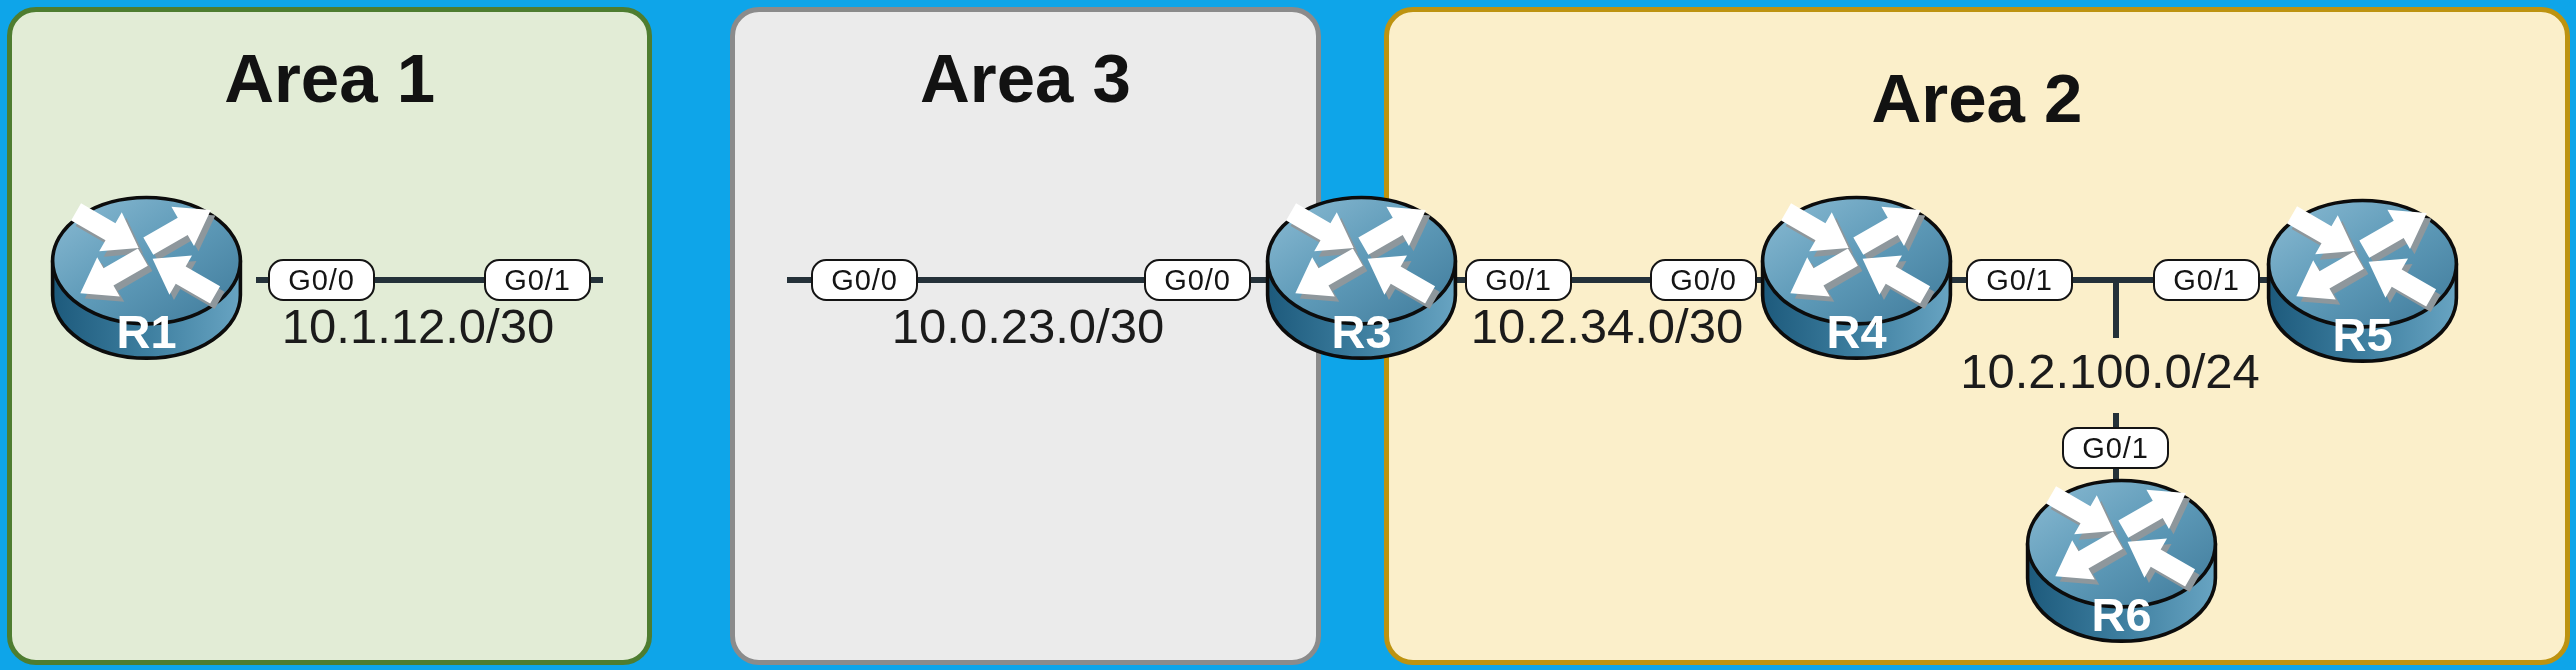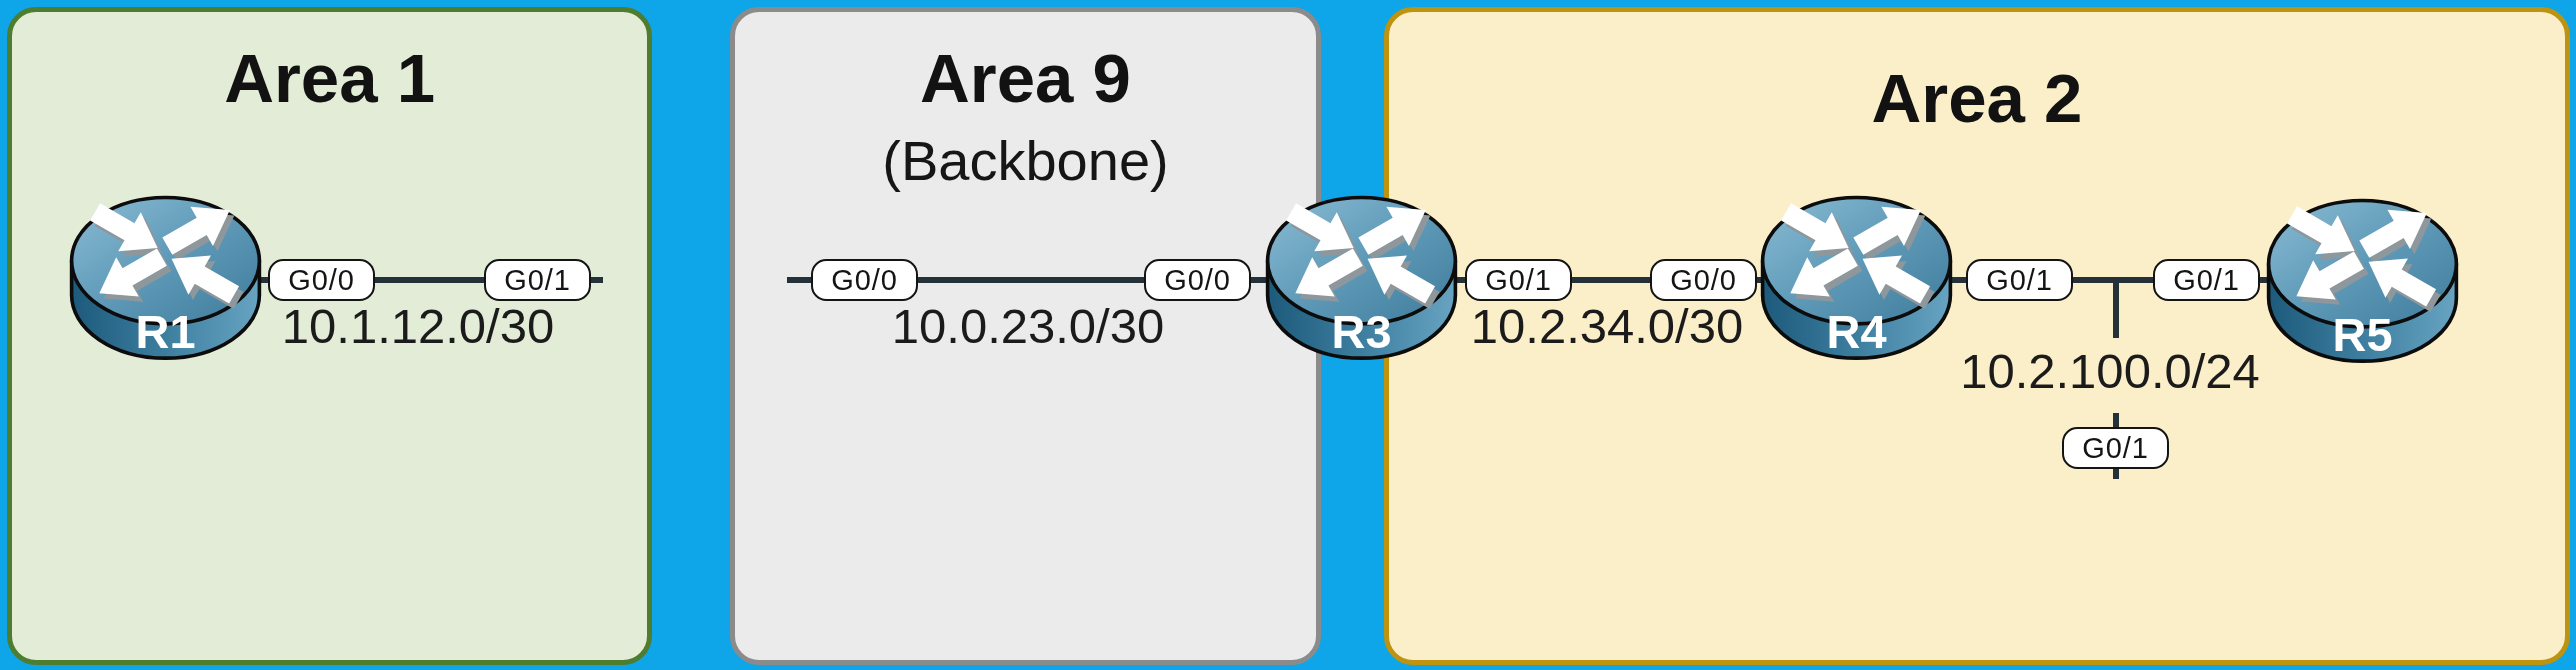--- a/index.html
+++ b/index.html
@@ -95,32 +95,31 @@
         </g>
       </g>
     </defs>
   </svg>
 
   <div class="area a1"></div>
   <div class="area a0"></div>
   <div class="area a2"></div>
 
   <div class="area-title tw1">Area 1</div>
-  <div class="area-title tw0">Area 9</div>
-  <div class="area-subtitle tw0">(Backbone)</div>
+  <div class="area-title tw0">Area 3</div>
   <div class="area-title tw2">Area 2</div>
 
   <div class="hlink" style="left:256px;top:277px;width:347px;"></div>
   <div class="hlink" style="left:787px;top:277px;width:479px;"></div>
   <div class="hlink" style="left:1455px;top:277px;width:307px;"></div>
   <div class="hlink" style="left:1948px;top:277px;width:321px;"></div>
   <div class="vlink" style="left:2113px;top:277px;height:61px;"></div>
   <div class="vlink" style="left:2113px;top:413px;height:66px;"></div>
 
-  <div class="router" style="left:68px;top:190px;">
+  <div class="router" style="left:49px;top:190px;">
     <svg viewBox="0 0 216 190">
       <use href="#cisco-router-icon"></use>
       <text x="108" y="175" class="rlabel">R1</text>
     </svg>
   </div>
   <div class="router" style="left:1264px;top:190px;">
     <svg viewBox="0 0 216 190">
       <use href="#cisco-router-icon"></use>
       <text x="108" y="175" class="rlabel">R3</text>
     </svg>
@@ -130,20 +129,26 @@
       <use href="#cisco-router-icon"></use>
       <text x="108" y="175" class="rlabel">R4</text>
     </svg>
   </div>
   <div class="router" style="left:2265px;top:193px;">
     <svg viewBox="0 0 216 190">
       <use href="#cisco-router-icon"></use>
       <text x="108" y="175" class="rlabel">R5</text>
     </svg>
   </div>
+  <div class="router" style="left:2024px;top:473px;">
+    <svg viewBox="0 0 216 190">
+      <use href="#cisco-router-icon"></use>
+      <text x="108" y="175" class="rlabel">R6</text>
+    </svg>
+  </div>
 
   <div class="iface" style="left:268px;top:259px;">G0/0</div>
   <div class="iface" style="left:484px;top:259px;">G0/1</div>
   <div class="iface" style="left:811px;top:259px;">G0/0</div>
   <div class="iface" style="left:1144px;top:259px;">G0/0</div>
   <div class="iface" style="left:1465px;top:259px;">G0/1</div>
   <div class="iface" style="left:1650px;top:259px;">G0/0</div>
   <div class="iface" style="left:1966px;top:259px;">G0/1</div>
   <div class="iface" style="left:2153px;top:259px;">G0/1</div>
   <div class="iface" style="left:2062px;top:427px;">G0/1</div>

